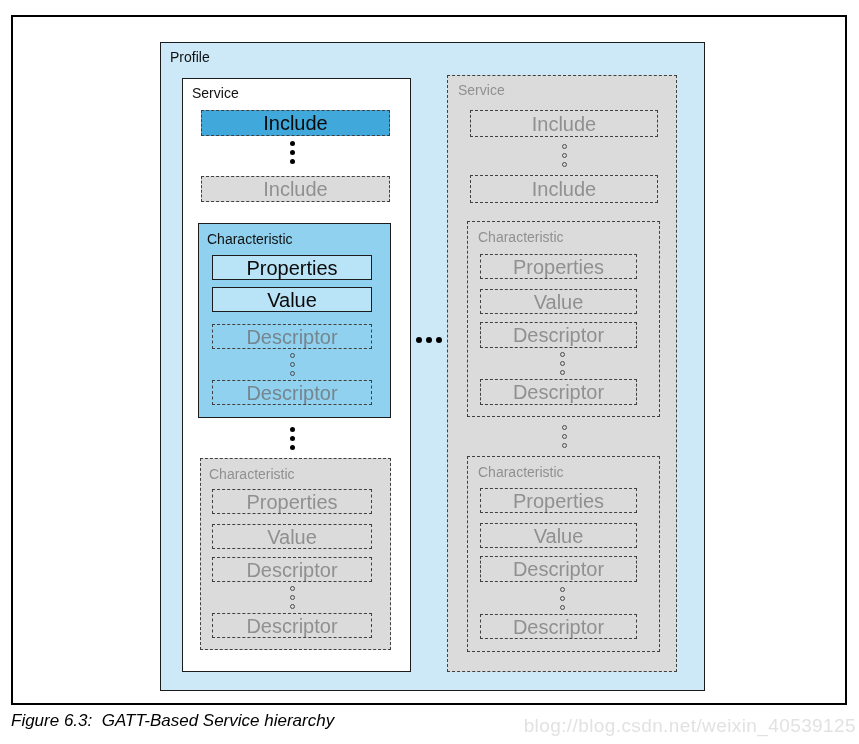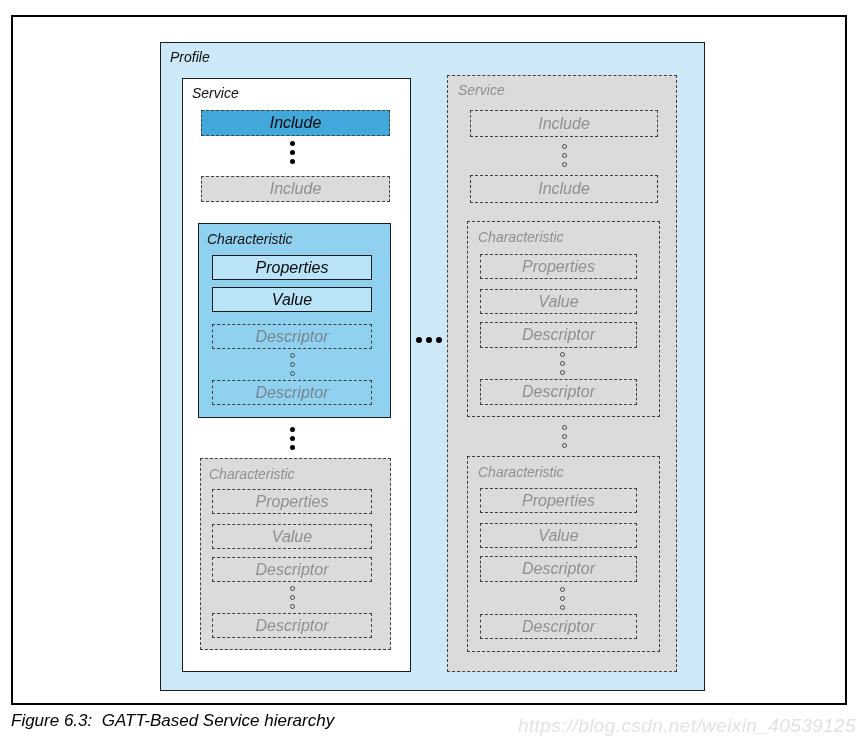--- a/index.html
+++ b/index.html
@@ -1,31 +1,31 @@
 <!DOCTYPE html>
 <html><head>
 <meta charset="utf-8">
 <style>
   html,body{margin:0;padding:0;}
   body{
     width:859px;height:744px;position:relative;background:#ffffff;
     font-family:"Liberation Sans", sans-serif;color:#111;overflow:hidden;
   }
-  .abs{position:absolute;box-sizing:border-box;font-style:italic;}
+  .abs{position:absolute;box-sizing:border-box;}
   
   .frame{left:11px;top:15px;width:836px;height:690px;border:2px solid #000;background:#fff;}
   
   .profile{left:147px;top:25px;width:545px;height:649px;background:#cde8f7;border:1.5px solid #1c1c1c;}
   .corner-label{font-size:14px;line-height:16px;white-space:nowrap;}
   .gray-text{color:#909090;}
   
   .service-left{left:21px;top:35px;width:229px;height:594px;background:#ffffff;border:1.5px solid #1c1c1c;}
   .service-right{left:286px;top:32px;width:230px;height:597px;background:#dbdbdb;border:1.6px dashed #404040;}
   
-  .cell{display:flex;align-items:center;justify-content:center;font-size:16px;line-height:16px;box-sizing:border-box;}
+  .cell{display:flex;align-items:center;justify-content:center;font-size:20px;line-height:16px;box-sizing:border-box;}
   .dashed{border:1.6px dashed #404040;}
   .solid{border:1.5px solid #1c1c1c;}
   .inc-active{background:#41a8dc;color:#0a0a0a;}
   .inactive{background:#dbdbdb;color:#909090;}
   .char-active{background:#8fd1ef;border:1.5px solid #1c1c1c;}
   .char-inactive{background:#dbdbdb;border:1.6px dashed #404040;}
   .field-active{background:#b9e3f6;color:#0a0a0a;}
   .desc-active{background:transparent;color:#76868f;}
   .desc-inactive{background:transparent;color:#909090;}
   
@@ -140,13 +140,13 @@
             <div class="ring"></div>
             <div class="ring"></div>
         </div>
         <div class="abs cell dashed desc-inactive" style="left:12px;top:157px;width:157px;height:25px;">Descriptor</div>
       </div>
     </div>
   </div>
 </div>
 
 <div class="abs caption">Figure 6.3:  GATT-Based Service hierarchy</div>
-<div class="abs watermark">https://blog.csdn.net/weixin_40539125</div>
+<div class="abs watermark">blog://blog.csdn.net/weixin_40539125</div>
 
 </body></html>

